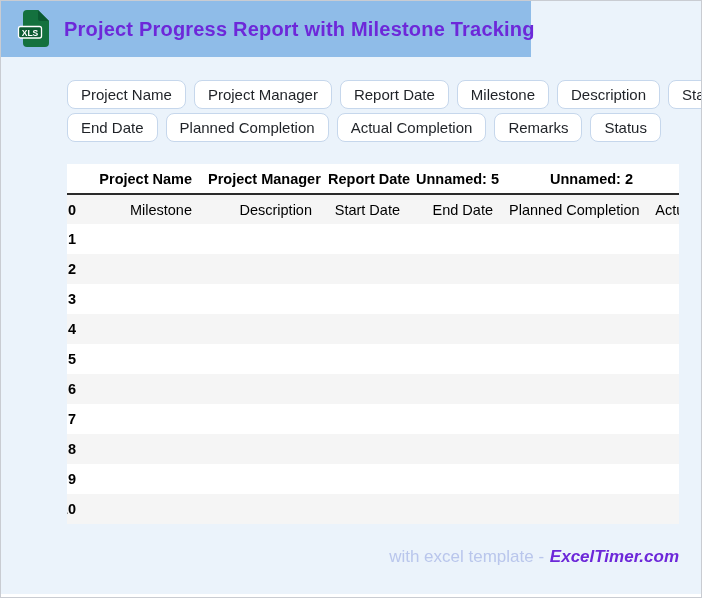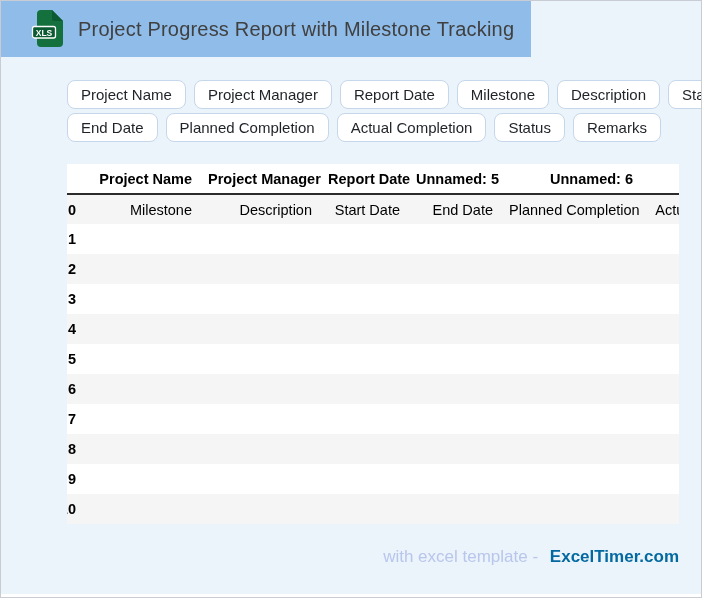--- a/index.html
+++ b/index.html
@@ -8,23 +8,23 @@
     border:1px solid #c9ccd2; background:#ffffff; overflow:hidden;
     font-family:"Liberation Sans", sans-serif;
   }
   .panel { position:absolute; left:0; top:0; width:700px; height:593px; background:#ebf3fb; }
 
   
   .header-bar {
     position:absolute; left:0; top:0; width:530px; height:56px;
     background:#8fbce8; display:flex; align-items:center;
   }
-  .xls-icon { margin-left:30px; width:34px; height:40px; flex:0 0 auto;text-decoration:underline; }
+  .xls-icon { margin-left:16px; width:34px; height:40px; flex:0 0 auto;text-decoration:underline; }
   .header-title {
-    color:#404040; font-size:20px; font-weight:400; margin-left:13px;
+    color:#6d28d9; font-size:20px; font-weight:700; margin-left:13px;
     letter-spacing:0.2px; white-space:nowrap;
   }
 
   
   .chips { position:absolute; left:66px; top:79px; width:636px; }
   .chip-row { display:flex; gap:8px; margin-bottom:4px; }
   .chip {
     background:#ffffff; border:1px solid #c6d7ec; border-radius:8px;
     padding:4px 13px; font-size:15px; line-height:19px; color:#1f2227;
     height:29px; box-sizing:border-box; white-space:nowrap;
@@ -48,21 +48,21 @@
   table.df tbody th { font-weight:bold; }
   table.df tbody tr:nth-child(odd) { background:#f5f5f5; }
   col.c-idx{width:38px} col.c-1{width:116px} col.c-2{width:120px}
   col.c-3{width:88px} col.c-4{width:93px} col.c-5{width:140px} col.c-6{width:140px}
 
   
   .footer {
     position:absolute; right:22px; top:546px; font-size:17px;
     color:#b9c6ec; white-space:nowrap;
   }
-  .footer .brand { font-weight:bold; color:#0369a1; margin-left:7px; text-decoration:none; }
+  .footer .brand { font-weight:bold; color:#6d28d9; margin-left:1px; text-decoration:none;font-style:italic; }
 </style>
 </head>
 <body>
 
 <div id="page">
   <div class="panel"></div>
 
   <div class="header-bar">
     <span class="xls-icon">
       <svg viewBox="0 0 34 40" width="34" height="40" aria-hidden="true">
@@ -81,22 +81,22 @@
         <button class="chip">Project Manager</button>
         <button class="chip">Report Date</button>
         <button class="chip">Milestone</button>
         <button class="chip">Description</button>
         <button class="chip">Start Date</button>
       </div>
     <div class="chip-row">
         <button class="chip">End Date</button>
         <button class="chip">Planned Completion</button>
         <button class="chip">Actual Completion</button>
+        <button class="chip">Remarks</button>
         <button class="chip">Status</button>
-        <button class="chip">Remarks</button>
       </div>
   </div>
 
   <div class="table-wrap">
     <table class="df">
       <colgroup>
         <col class="c-idx">
           <col class="c-1">
           <col class="c-2">
           <col class="c-3">
@@ -104,21 +104,21 @@
           <col class="c-5">
           <col class="c-6">
       </colgroup>
       <thead>
         <tr>
             <th></th>
             <th>Project Name</th>
             <th>Project Manager</th>
             <th>Report Date</th>
             <th>Unnamed: 5</th>
-            <th>Unnamed: 6</th>
+            <th>Unnamed: 2</th>
             <th>Unnamed: 5</th>
           </tr>
       </thead>
       <tbody>
           <tr>
             <th>0</th>
             <td>Milestone</td>
             <td>Description</td>
             <td>Start Date</td>
             <td>End Date</td>

